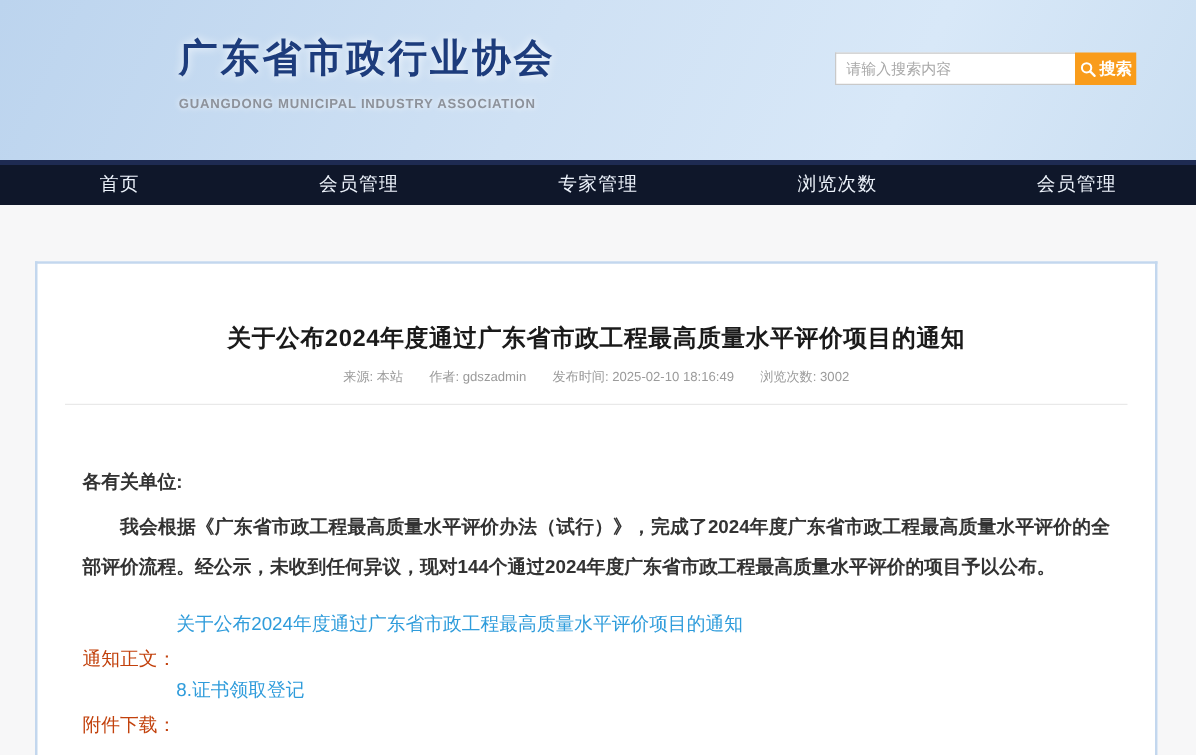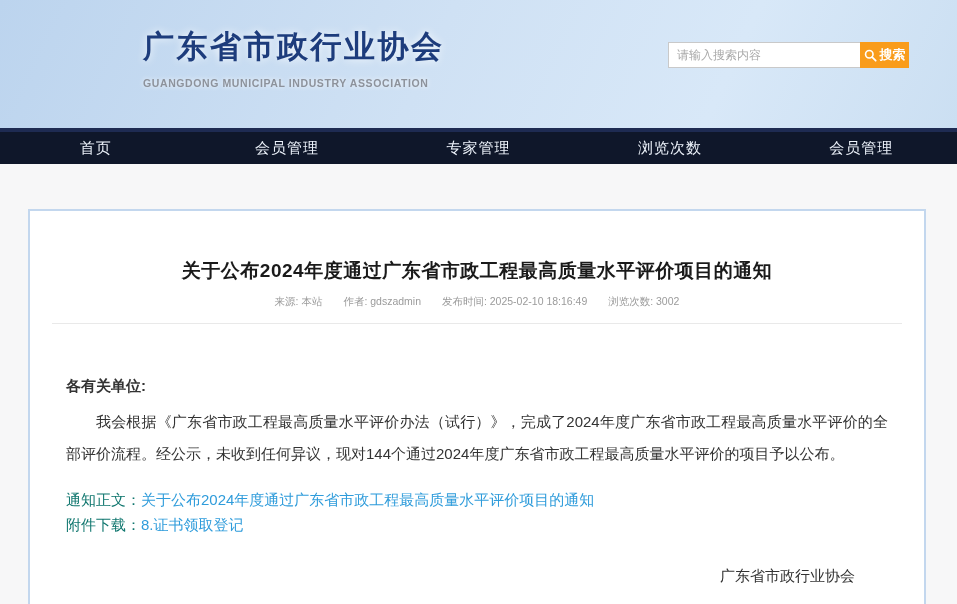--- a/index.html
+++ b/index.html
@@ -78,25 +78,25 @@
     margin-top:11px; text-align:center;
     font-size:10.5px; color:#9b9b9b;
   }
   .article-meta span { margin:0 9px; }
   .divider { margin:14px 22px 0; border-bottom:1px solid #e9e9e9; }
 
   .article-body { padding:0 36px; font-size:15px; color:#333; }
   .salutation { margin-top:50px; line-height:24px;font-weight:bold; }
   .para {
     margin-top:8px; text-indent:2em;
-    line-height:32px; text-align:justify;
+    line-height:32px; text-align:justify;font-weight:bold;
   }
   .link-row { display:flex; margin-top:17px; line-height:25px; }
   .link-row.attach-row { margin-top:0; }
-  .row-label { white-space:nowrap; color:#0f766e; }
+  .row-label { white-space:nowrap; color:#c2410c;margin-top:28px; }
   .doc-link {
     color:#2f9cdb; text-decoration:none; cursor:pointer; display:block;
   }
   .attach-links { display:flex; flex-direction:column; }
   .signature {
     margin:26px 33px 0 0;
     text-align:right; line-height:25px;
   }
   .signature .sig-inner { display:inline-block; text-align:center; }
 </style>

